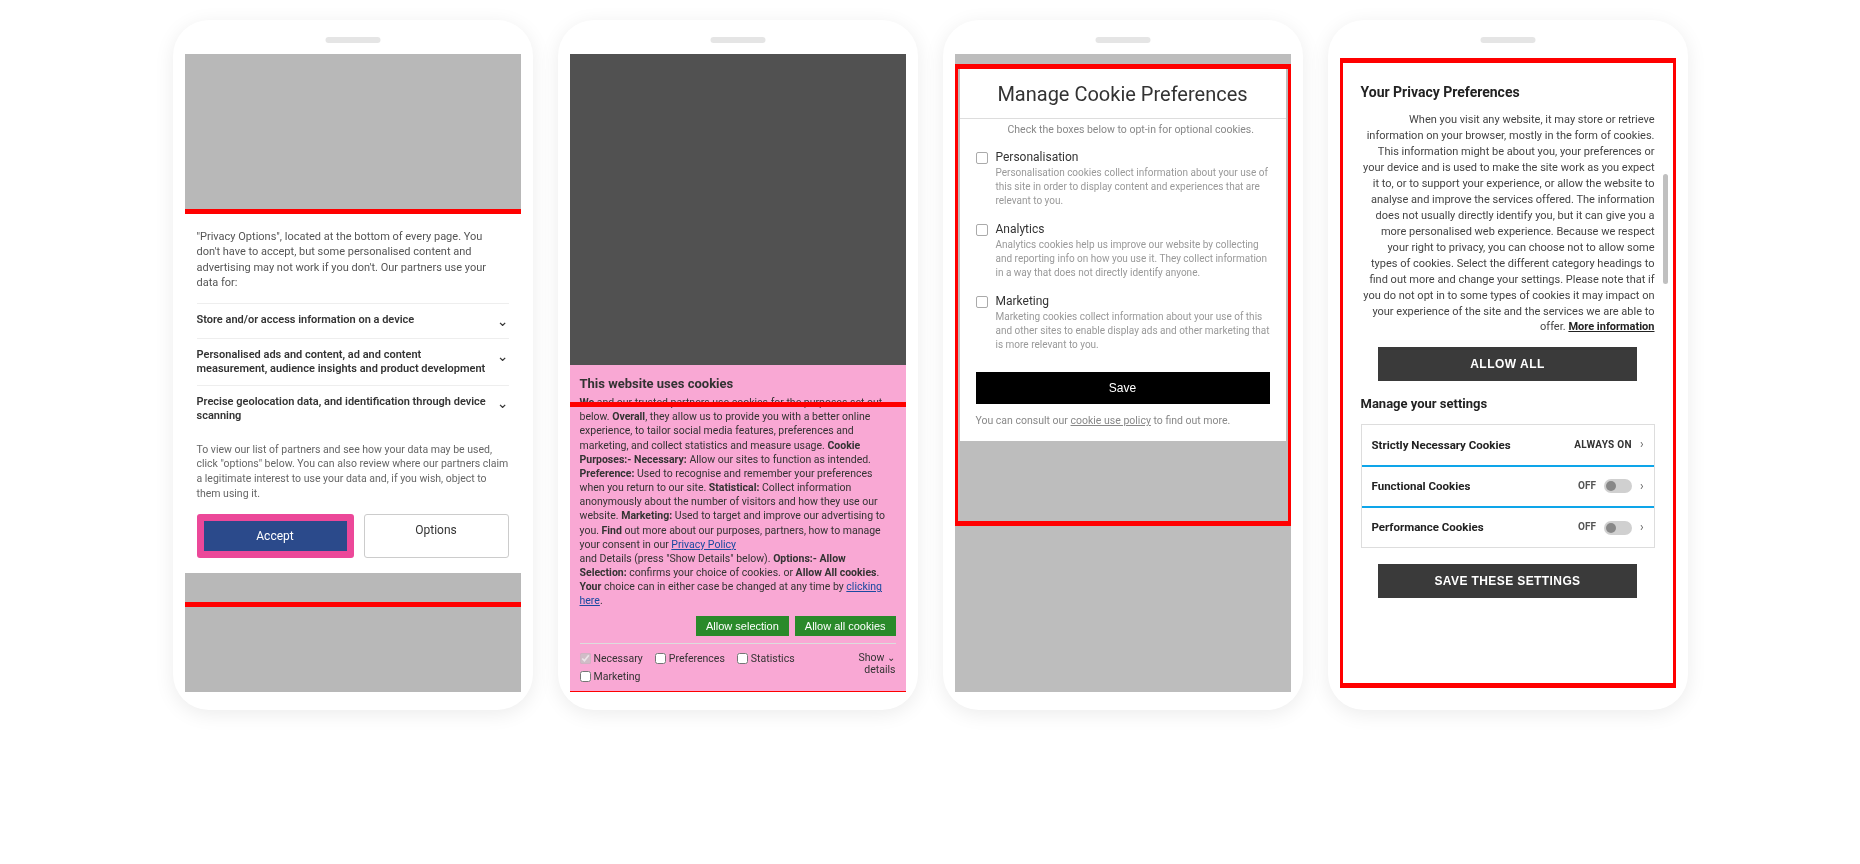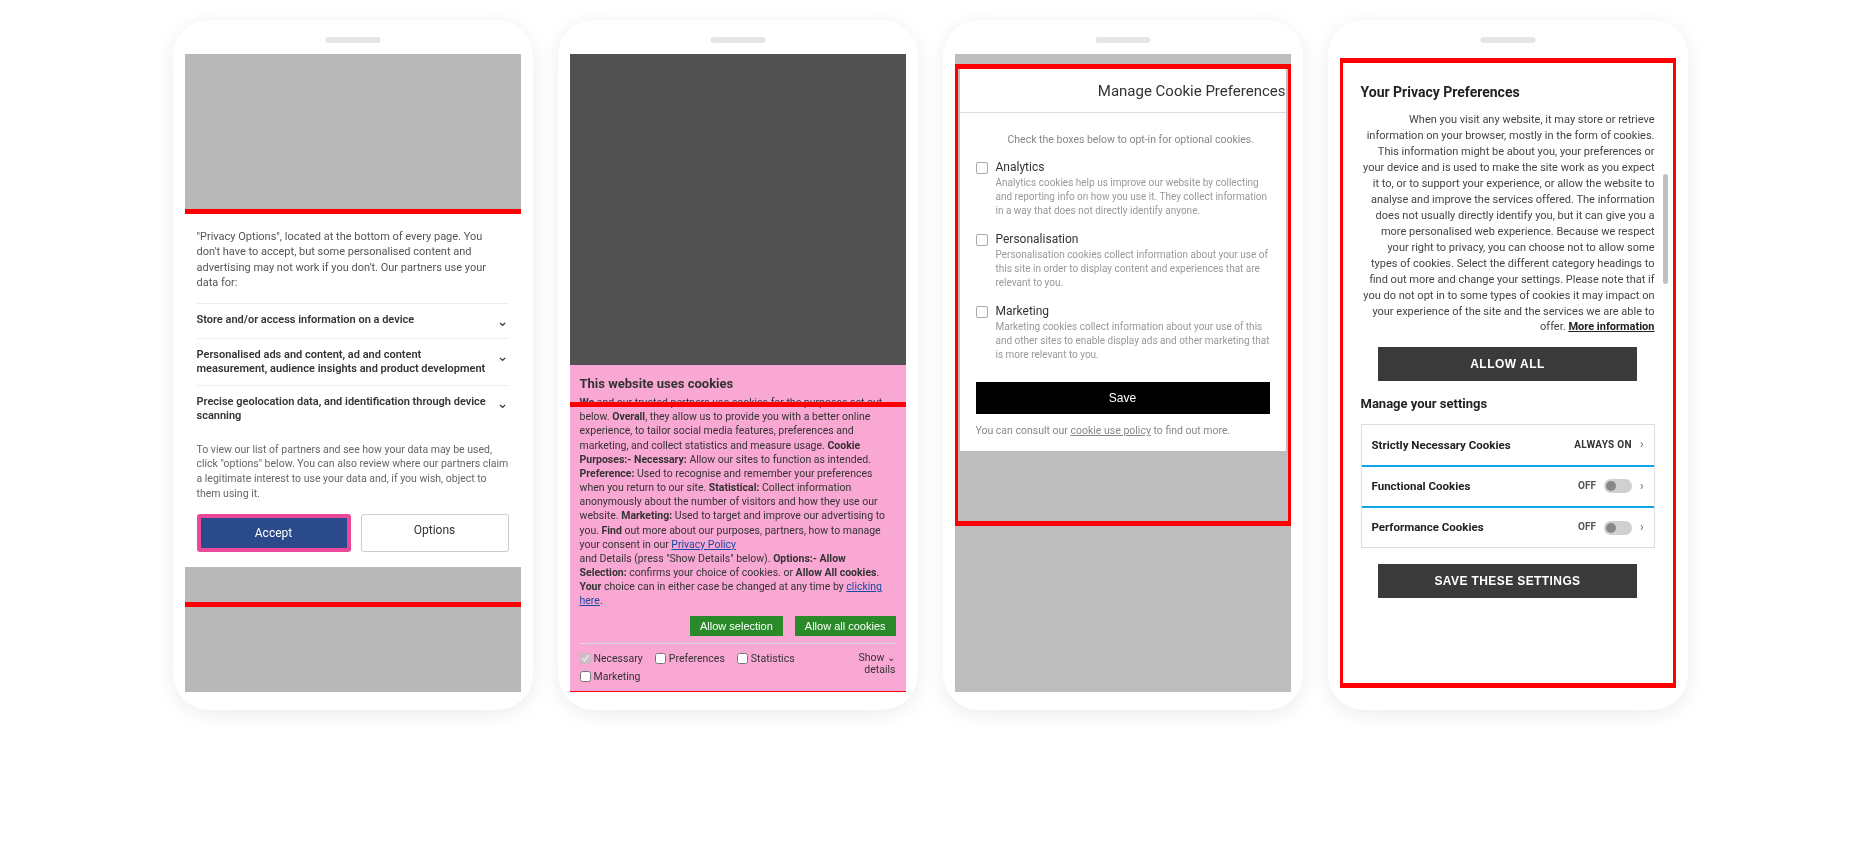--- a/index.html
+++ b/index.html
@@ -52,49 +52,49 @@
   font-size:11px; color:#555;
 }
 .p1-intro { line-height:1.4; margin-bottom:12px; }
 .p1-section { border-top:1px solid #eee; padding:9px 0; display:flex; justify-content:space-between; align-items:flex-start; gap:6px; }
 .p1-section:last-of-type { border-bottom:1px solid #eee; }
 .p1-section-title { font-weight:600; color:#333; font-size:11px; line-height:1.3; flex:1; }
 .p1-chevron { font-size:14px; color:#333; }
 .p1-footer { margin-top:10px; font-size:10.5px; line-height:1.4; color:#666; }
 .p1-buttons { display:flex; gap:10px; margin-top:12px; }
 .p1-btn { flex:1; padding:8px 0; text-align:center; font-size:12px; border-radius:3px; cursor:pointer; }
-.p1-btn-primary { background:#2b4a8b; color:#fff; border:4px solid #ec4899; }
+.p1-btn-primary { background:#2b4a8b; color:#fff; border:7px solid #ec4899; }
 .p1-btn-secondary { background:#fff; color:#333; border:1px solid #ccc; }
 
 
 .p2-bg { width:100%; height:100%; background:#515151; }
 .p2-card {
   position:absolute; left:0; right:0; bottom:0;
   background:#f9a8d4; padding:10px 10px 0 10px;
   font-size:10.5px; color:#333; line-height:1.35;
 }
 .p2-title { font-weight:700; font-size:13px; margin-bottom:4px; }
 .p2-body b { font-weight:700; }
 .p2-body a { color:#1a4aa0; text-decoration:underline; }
-.p2-btnrow { display:flex; justify-content:flex-end; gap:12px; margin:7px 0; }
+.p2-btnrow { display:flex; justify-content:flex-end; gap:6px; margin:7px 0; }
 .p2-btn { background:#2a8a2a; color:#fff; border:none; padding:4px 10px; font-size:11px; cursor:pointer; }
 .p2-checks { display:flex; flex-wrap:wrap; gap:4px 12px; border-top:1px solid #ddd; padding:8px 0; align-items:center; font-size:10.5px; position:relative; }
 .p2-check { display:flex; align-items:center; gap:3px; }
 .p2-check input { width:11px; height:11px; }
 .p2-show { position:absolute; right:0; top:8px; text-align:right; font-size:10.5px; line-height:1.2; }
 .p2-show-caret { font-size:10px; }
 
 
 .p3-bg { width:100%; height:100%; background:#bdbdbd; }
 .p3-card {
   position:absolute; left:5px; right:5px; top:14px;
   background:#fff; padding:14px 16px;
   font-size:11px; color:#777;
 }
-.p3-title { text-align:right; font-size:15px; color:#333; font-weight:400; padding-bottom:12px; border-bottom:1px solid #ddd; margin:0 -16px 20px -16px; }
+.p3-title { text-align:center; font-size:20px; color:#333; font-weight:400; padding-bottom:12px; border-bottom:1px solid #ddd; margin:0 -16px 4px -16px; }
 .p3-intro { font-size:10.5px; margin-bottom:14px; color:#888;margin-left:32px; }
 .p3-item { display:flex; gap:8px; margin-bottom:14px; }
 .p3-cb { width:12px; height:12px; border:1px solid #aaa; border-radius:2px; margin-top:2px; flex-shrink:0; }
 .p3-item-content { flex:1; }
 .p3-item-title { color:#333; font-size:12px; font-weight:400; margin-bottom:2px; }
 .p3-item-desc { font-size:10px; line-height:1.4; color:#999; }
 .p3-save { width:100%; background:#000; color:#fff; text-align:center; padding:9px 0; font-size:12px; margin:6px 0 10px 0; border:none; cursor:pointer; }
 .p3-foot { font-size:10.5px; color:#888; }
 .p3-foot a { color:#888; text-decoration:underline; }
 
@@ -199,29 +199,29 @@
   <div class="speaker"></div>
 
   <div class="screen">
     <div class="p3-bg"></div>
     <div class="p3-card">
       <div class="p3-title">Manage Cookie Preferences</div>
       <div class="p3-intro">Check the boxes below to opt-in for optional cookies.</div>
       <div class="p3-item">
         <div class="p3-cb"></div>
         <div class="p3-item-content">
-          <div class="p3-item-title">Analytics</div>
-          <div class="p3-item-desc">Analytics cookies help us improve our website by collecting and reporting info on how you use it. They collect information in a way that does not directly identify anyone.</div>
+          <div class="p3-item-title">Personalisation</div>
+          <div class="p3-item-desc">Personalisation cookies collect information about your use of this site in order to display content and experiences that are relevant to you.</div>
         </div>
       </div>
       <div class="p3-item">
         <div class="p3-cb"></div>
         <div class="p3-item-content">
-          <div class="p3-item-title">Personalisation</div>
-          <div class="p3-item-desc">Personalisation cookies collect information about your use of this site in order to display content and experiences that are relevant to you.</div>
+          <div class="p3-item-title">Analytics</div>
+          <div class="p3-item-desc">Analytics cookies help us improve our website by collecting and reporting info on how you use it. They collect information in a way that does not directly identify anyone.</div>
         </div>
       </div>
       <div class="p3-item">
         <div class="p3-cb"></div>
         <div class="p3-item-content">
           <div class="p3-item-title">Marketing</div>
           <div class="p3-item-desc">Marketing cookies collect information about your use of this and other sites to enable display ads and other marketing that is more relevant to you.</div>
         </div>
       </div>
       <button class="p3-save">Save</button>

